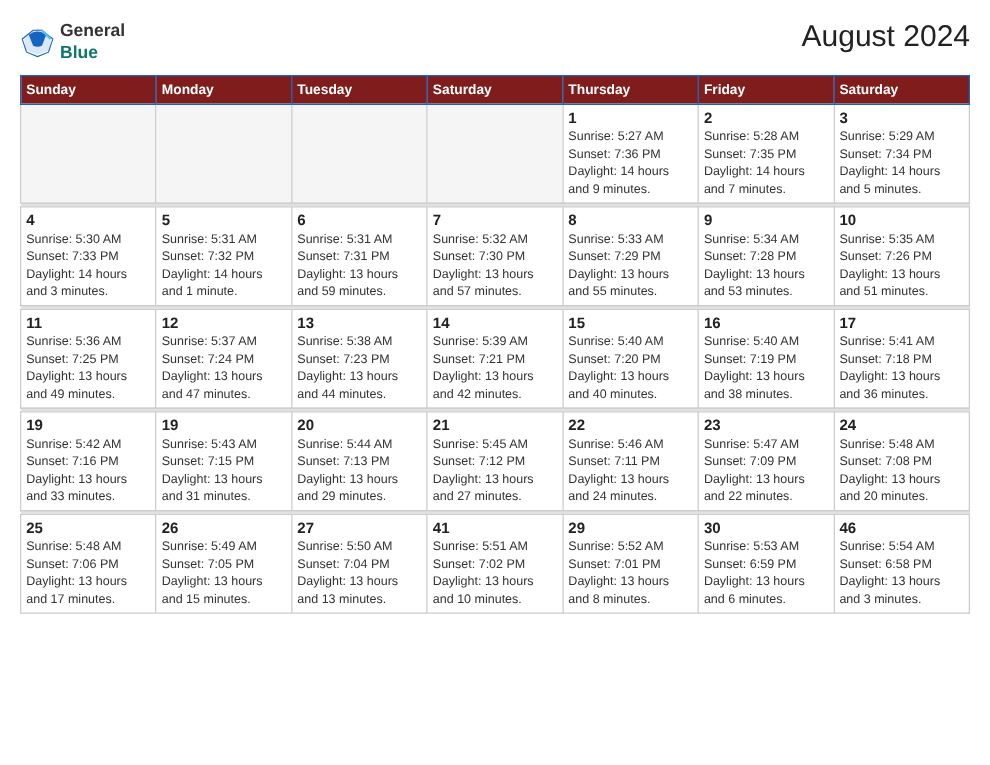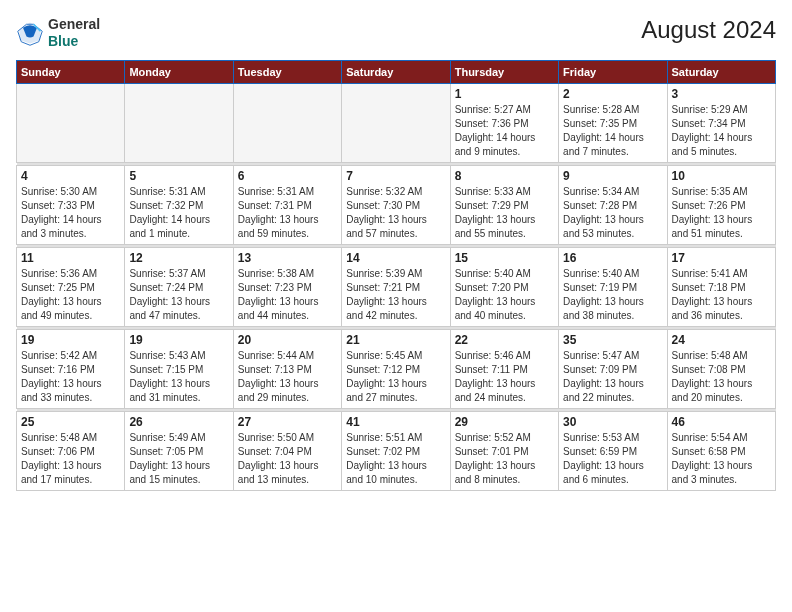--- a/index.html
+++ b/index.html
@@ -225,21 +225,21 @@
           </td>
           <td>
             <span class="day-number">21</span>
             <div class="day-info">Sunrise: 5:45 AM<br>Sunset: 7:12 PM<br>Daylight: 13 hours and 27 minutes.</div>
           </td>
           <td>
             <span class="day-number">22</span>
             <div class="day-info">Sunrise: 5:46 AM<br>Sunset: 7:11 PM<br>Daylight: 13 hours and 24 minutes.</div>
           </td>
           <td>
-            <span class="day-number">35</span>
+            <span class="day-number">23</span>
             <div class="day-info">Sunrise: 5:47 AM<br>Sunset: 7:09 PM<br>Daylight: 13 hours and 22 minutes.</div>
           </td>
           <td>
             <span class="day-number">24</span>
             <div class="day-info">Sunrise: 5:48 AM<br>Sunset: 7:08 PM<br>Daylight: 13 hours and 20 minutes.</div>
           </td>
         </tr>
         <tr>
           <td colspan="7" style="height: 3px; padding: 0px; background: rgb(224, 224, 224); border: none;"></td>
         </tr>

